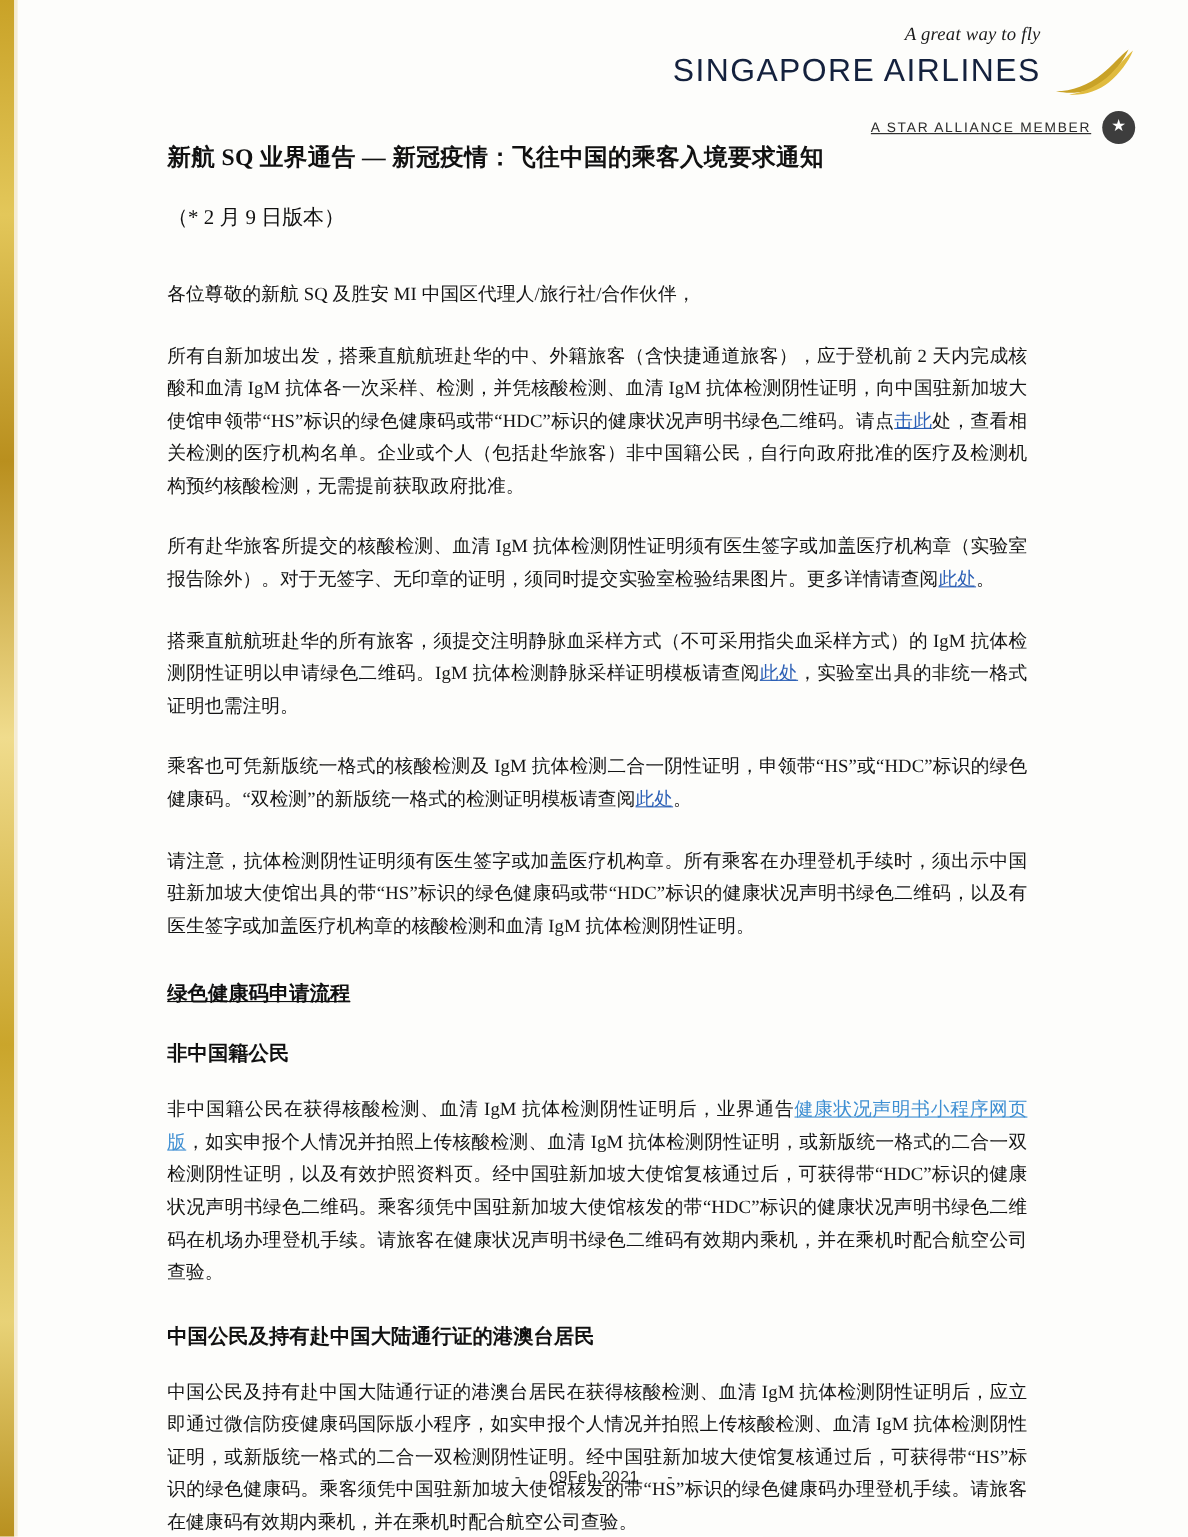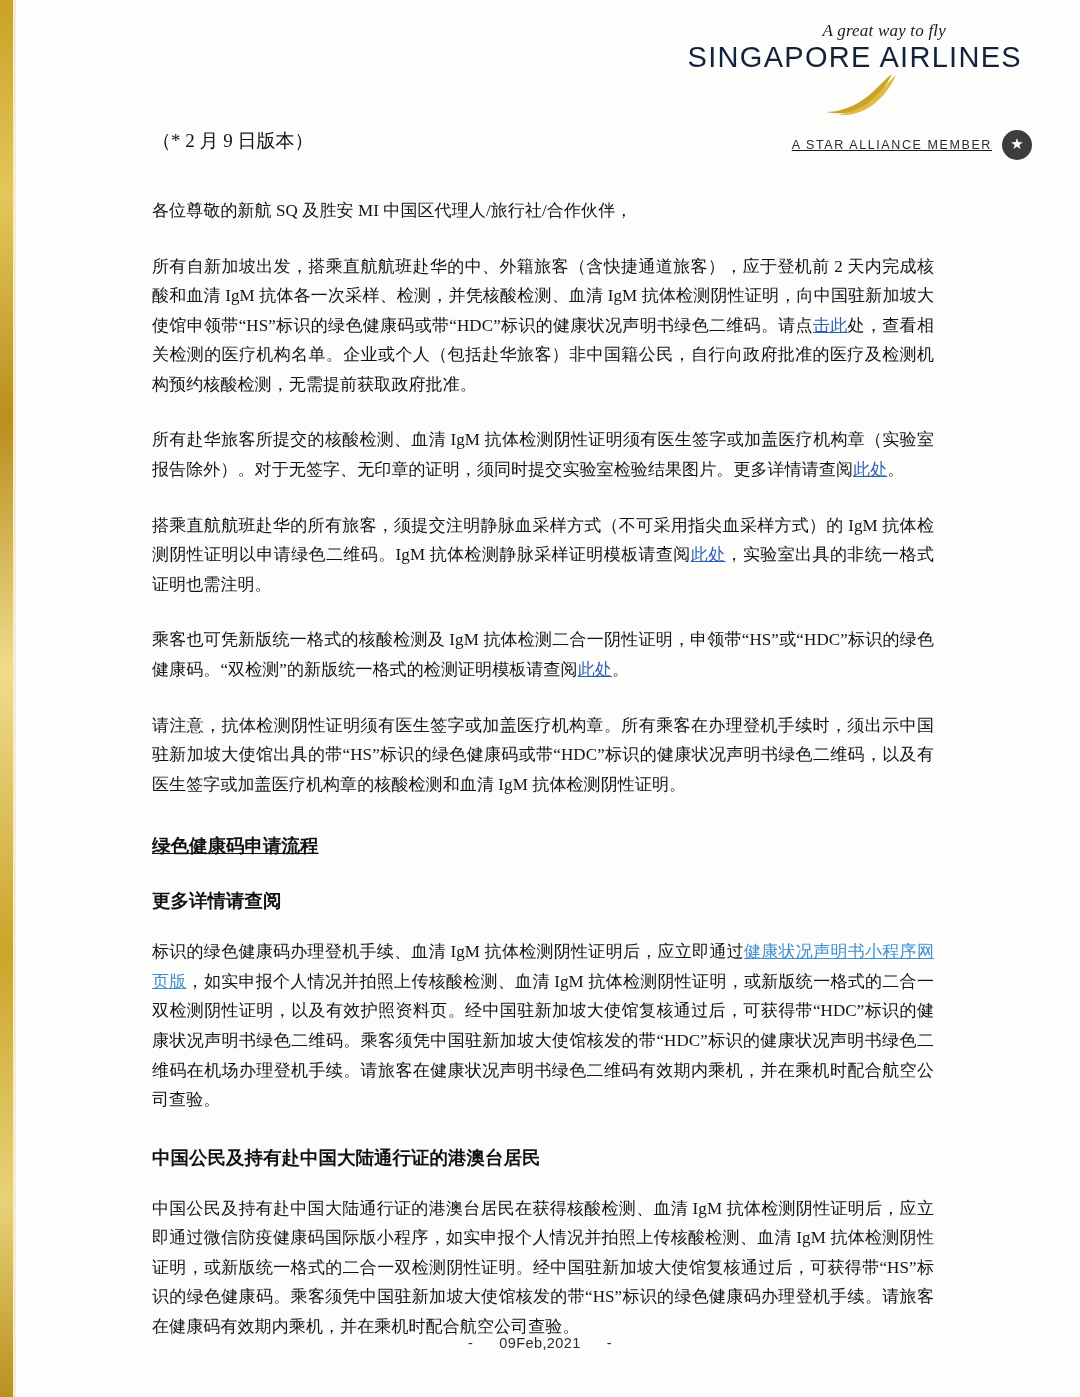--- a/index.html
+++ b/index.html
@@ -42,21 +42,20 @@
     font-size: 17px;
     color: #1b1b1b;
     letter-spacing: 0.2px;
     margin-bottom: 4px;
     padding-right: 86px;
   }
   .brand-row {
     display: flex;
     align-items: center;
     justify-content: flex-end;
-    flex-direction: column;
   }
   .brand-name {
     font-family: "Liberation Sans", sans-serif;
     font-size: 29px;
     letter-spacing: 1.3px;
     color: #14213d;
     font-weight: 400;
     margin-right: 10px;
   }
   .bird {
@@ -203,40 +202,41 @@
       </div>
       <div class="star-row">
         <div class="star-text">A STAR ALLIANCE MEMBER</div>
         <div class="star-mark"></div>
       </div>
     </div>
   </div>
 
   <div class="doc">
 
+    <h1 class="title">新航 SQ 业界通告 — 新冠疫情：飞往中国的乘客入境要求通知</h1>
 
     <div class="subtitle">（* 2 月 9 日版本）</div>
 
     <p class="para">各位尊敬的新航 SQ 及胜安 MI  中国区代理人/旅行社/合作伙伴，</p>
 
     <p class="para"><span>所有自新加坡出发，搭乘直航航班赴华的中、外籍旅客（含快捷通道旅客），应于登机前 2 天内完成核酸和血清 IgM 抗体各一次采样、检测，并凭核酸检测、血清 IgM 抗体检测阴性证明，向中国驻新加坡大使馆申领带“HS”标识的绿色健康码或带“HDC”标识的健康状况声明书绿色二维码。请点</span><a class="lnk" href="#">击此</a><span>处，查看相关检测的医疗机构名单。企业或个人（包括赴华旅客）非中国籍公民，自行向政府批准的医疗及检测机构预约核酸检测，无需提前获取政府批准。</span></p>
 
     <p class="para"><span>所有赴华旅客所提交的核酸检测、血清 IgM 抗体检测阴性证明须有医生签字或加盖医疗机构章（实验室报告除外）。对于无签字、无印章的证明，须同时提交实验室检验结果图片。更多详情请查阅</span><a class="lnk" href="#">此处</a><span>。</span></p>
 
     <p class="para"><span>搭乘直航航班赴华的所有旅客，须提交注明静脉血采样方式（不可采用指尖血采样方式）的 IgM 抗体检测阴性证明以申请绿色二维码。IgM 抗体检测静脉采样证明模板请查阅</span><a class="lnk" href="#">此处</a><span>，实验室出具的非统一格式证明也需注明。</span></p>
 
     <p class="para"><span>乘客也可凭新版统一格式的核酸检测及 IgM 抗体检测二合一阴性证明，申领带“HS”或“HDC”标识的绿色健康码。“双检测”的新版统一格式的检测证明模板请查阅</span><a class="lnk" href="#">此处</a><span>。</span></p>
 
     <p class="para">请注意，抗体检测阴性证明须有医生签字或加盖医疗机构章。所有乘客在办理登机手续时，须出示中国驻新加坡大使馆出具的带“HS”标识的绿色健康码或带“HDC”标识的健康状况声明书绿色二维码，以及有医生签字或加盖医疗机构章的核酸检测和血清 IgM 抗体检测阴性证明。</p>
 
     <h2 class="sec-underline">绿色健康码申请流程</h2>
 
-    <h3 class="sec">更多详情请查阅</h3>
-
-    <p class="para para-light"><span>标识的绿色健康码办理登机手续、血清 IgM 抗体检测阴性证明后，应立即通过</span><a class="lnk-light" href="#">健康状况声明书小程序网页版</a><span>，如实申报个人情况并拍照上传核酸检测、血清 IgM 抗体检测阴性证明，或新版统一格式的二合一双检测阴性证明，以及有效护照资料页。经中国驻新加坡大使馆复核通过后，可获得带“HDC”标识的健康状况声明书绿色二维码。乘客须凭中国驻新加坡大使馆核发的带“HDC”标识的健康状况声明书绿色二维码在机场办理登机手续。请旅客在健康状况声明书绿色二维码有效期内乘机，并在乘机时配合航空公司查验。</span></p>
+    <h3 class="sec">非中国籍公民</h3>
+
+    <p class="para para-light"><span>非中国籍公民在获得核酸检测、血清 IgM 抗体检测阴性证明后，业界通告</span><a class="lnk-light" href="#">健康状况声明书小程序网页版</a><span>，如实申报个人情况并拍照上传核酸检测、血清 IgM 抗体检测阴性证明，或新版统一格式的二合一双检测阴性证明，以及有效护照资料页。经中国驻新加坡大使馆复核通过后，可获得带“HDC”标识的健康状况声明书绿色二维码。乘客须凭中国驻新加坡大使馆核发的带“HDC”标识的健康状况声明书绿色二维码在机场办理登机手续。请旅客在健康状况声明书绿色二维码有效期内乘机，并在乘机时配合航空公司查验。</span></p>
 
     <h3 class="sec">中国公民及持有赴中国大陆通行证的港澳台居民</h3>
 
     <p class="para">中国公民及持有赴中国大陆通行证的港澳台居民在获得核酸检测、血清 IgM 抗体检测阴性证明后，应立即通过微信防疫健康码国际版小程序，如实申报个人情况并拍照上传核酸检测、血清 IgM 抗体检测阴性证明，或新版统一格式的二合一双检测阴性证明。经中国驻新加坡大使馆复核通过后，可获得带“HS”标识的绿色健康码。乘客须凭中国驻新加坡大使馆核发的带“HS”标识的绿色健康码办理登机手续。请旅客在健康码有效期内乘机，并在乘机时配合航空公司查验。</p>
 
   </div>
 
   <div class="footer">
     <span class="dash">-</span><span>09Feb,2021</span><span class="dash">-</span>
   </div>

